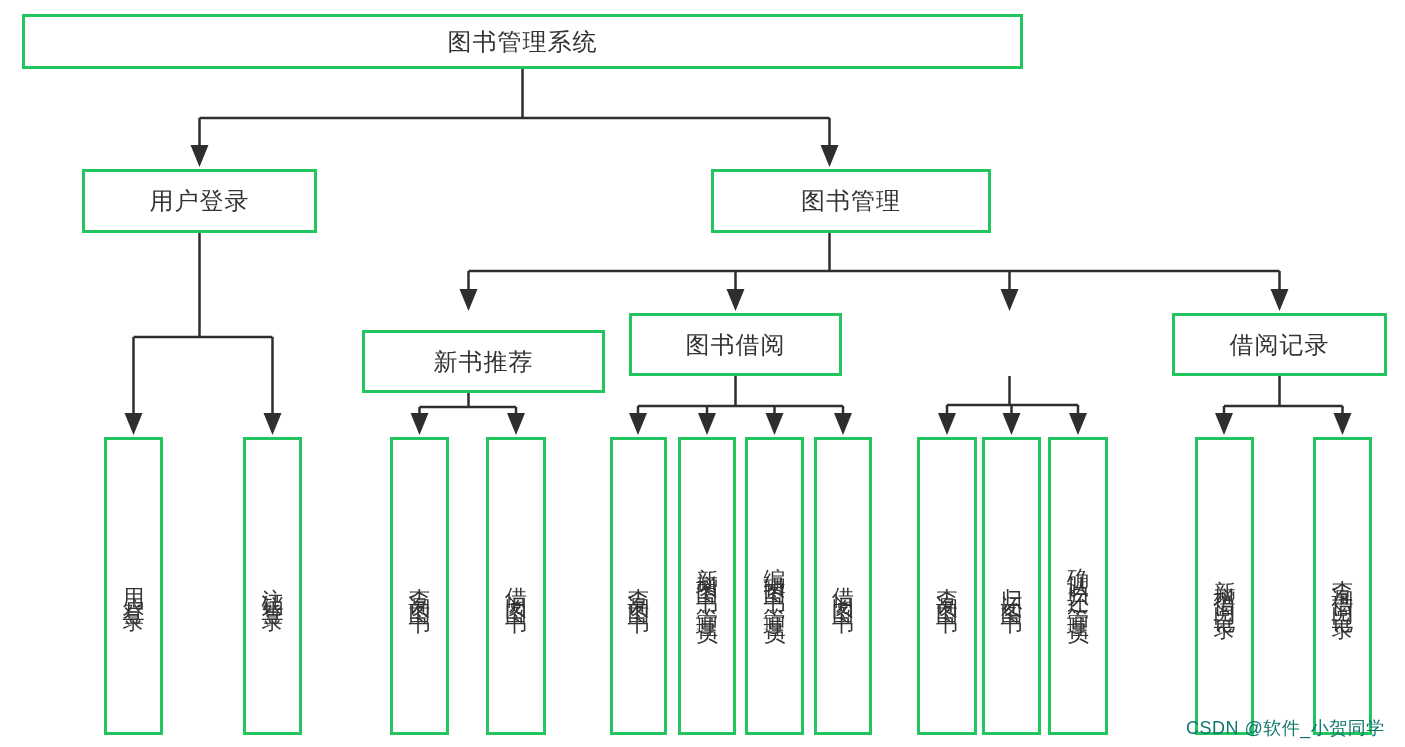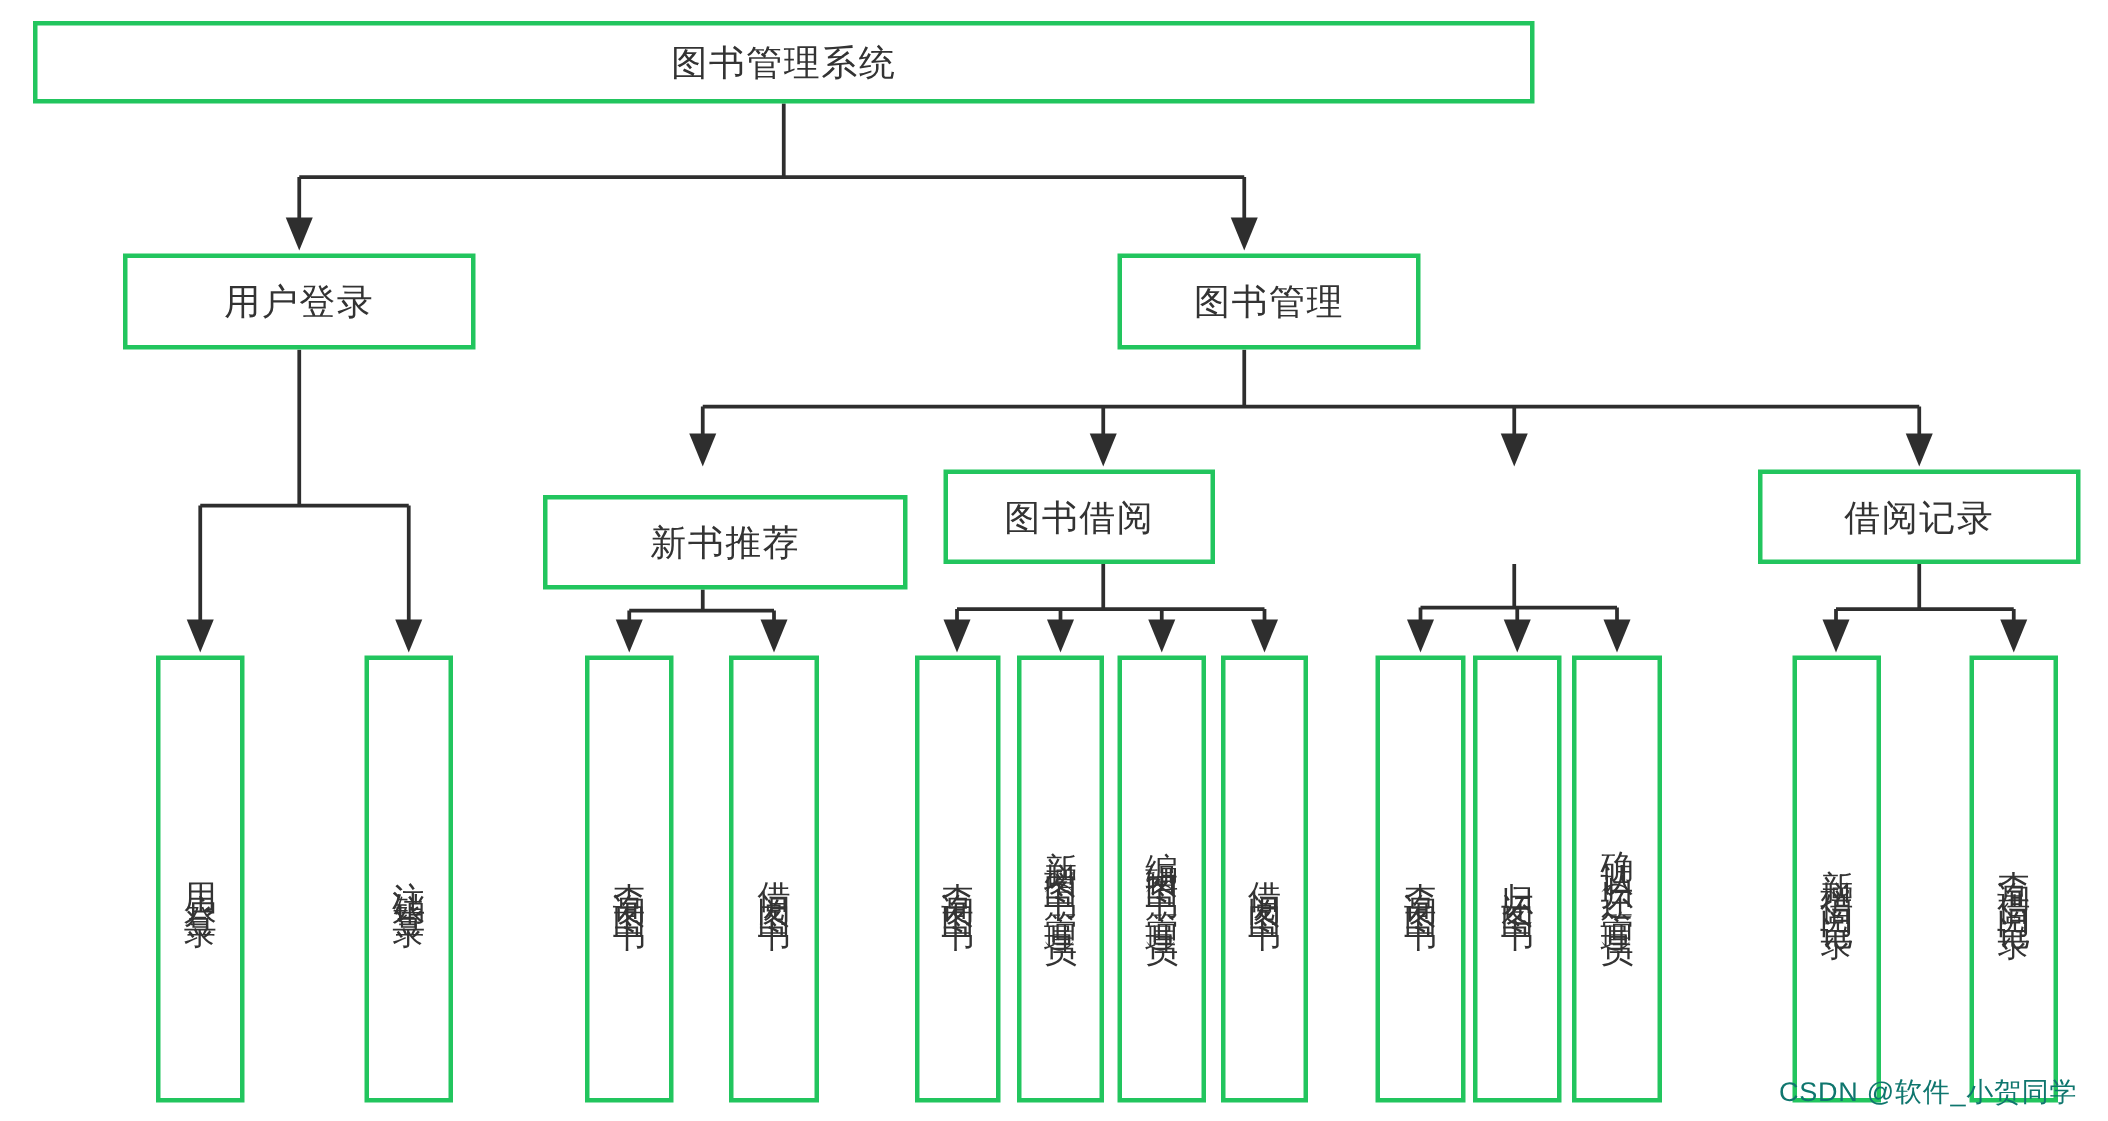--- a/index.html
+++ b/index.html
@@ -94,24 +94,24 @@
     <path class="ln" d="M1279.5 376 V406"></path>
     <path class="ln" d="M1224 406 H1342.5"></path>
     <path class="ln" d="M1224 406 V417 M1342.5 406 V417"></path>
     <polygon class="ah" points="1215,413 1233,413 1224,435"></polygon>
     <polygon class="ah" points="1333.5,413 1351.5,413 1342.5,435"></polygon>
   </svg>
 
   <div class="node hbox" style="left:22px;top:14px;width:1001px;height:55px">图书管理系统</div>
 
   <div class="node hbox" style="left:82px;top:169px;width:235px;height:64px">用户登录</div>
-  <div class="node hbox" style="left:745px;top:169px;width:202px;height:64px">图书管理</div>
+  <div class="node hbox" style="left:711px;top:169px;width:280px;height:64px">图书管理</div>
 
   <div class="node hbox" style="left:362px;top:330px;width:243px;height:63px">新书推荐</div>
-  <div class="node hbox" style="left:629px;top:313px;width:181px;height:63px">图书借阅</div>
+  <div class="node hbox" style="left:629px;top:313px;width:213px;height:63px">图书借阅</div>
   <div class="node hbox" style="left:1172px;top:313px;width:215px;height:63px">借阅记录</div>
 
   <div class="node vbox" style="left:104px;top:437px;width:59px;height:298px">用户登录</div>
   <div class="node vbox" style="left:243px;top:437px;width:59px;height:298px">注销登录</div>
 
   <div class="node vbox" style="left:390px;top:437px;width:59px;height:298px">查询图书</div>
   <div class="node vbox" style="left:486px;top:437px;width:60px;height:298px">借阅图书</div>
 
   <div class="node vbox" style="left:610px;top:437px;width:57px;height:298px">查询图书</div>
   <div class="node vbox" style="left:678px;top:437px;width:58px;height:298px">新增图书（管理员）</div>

